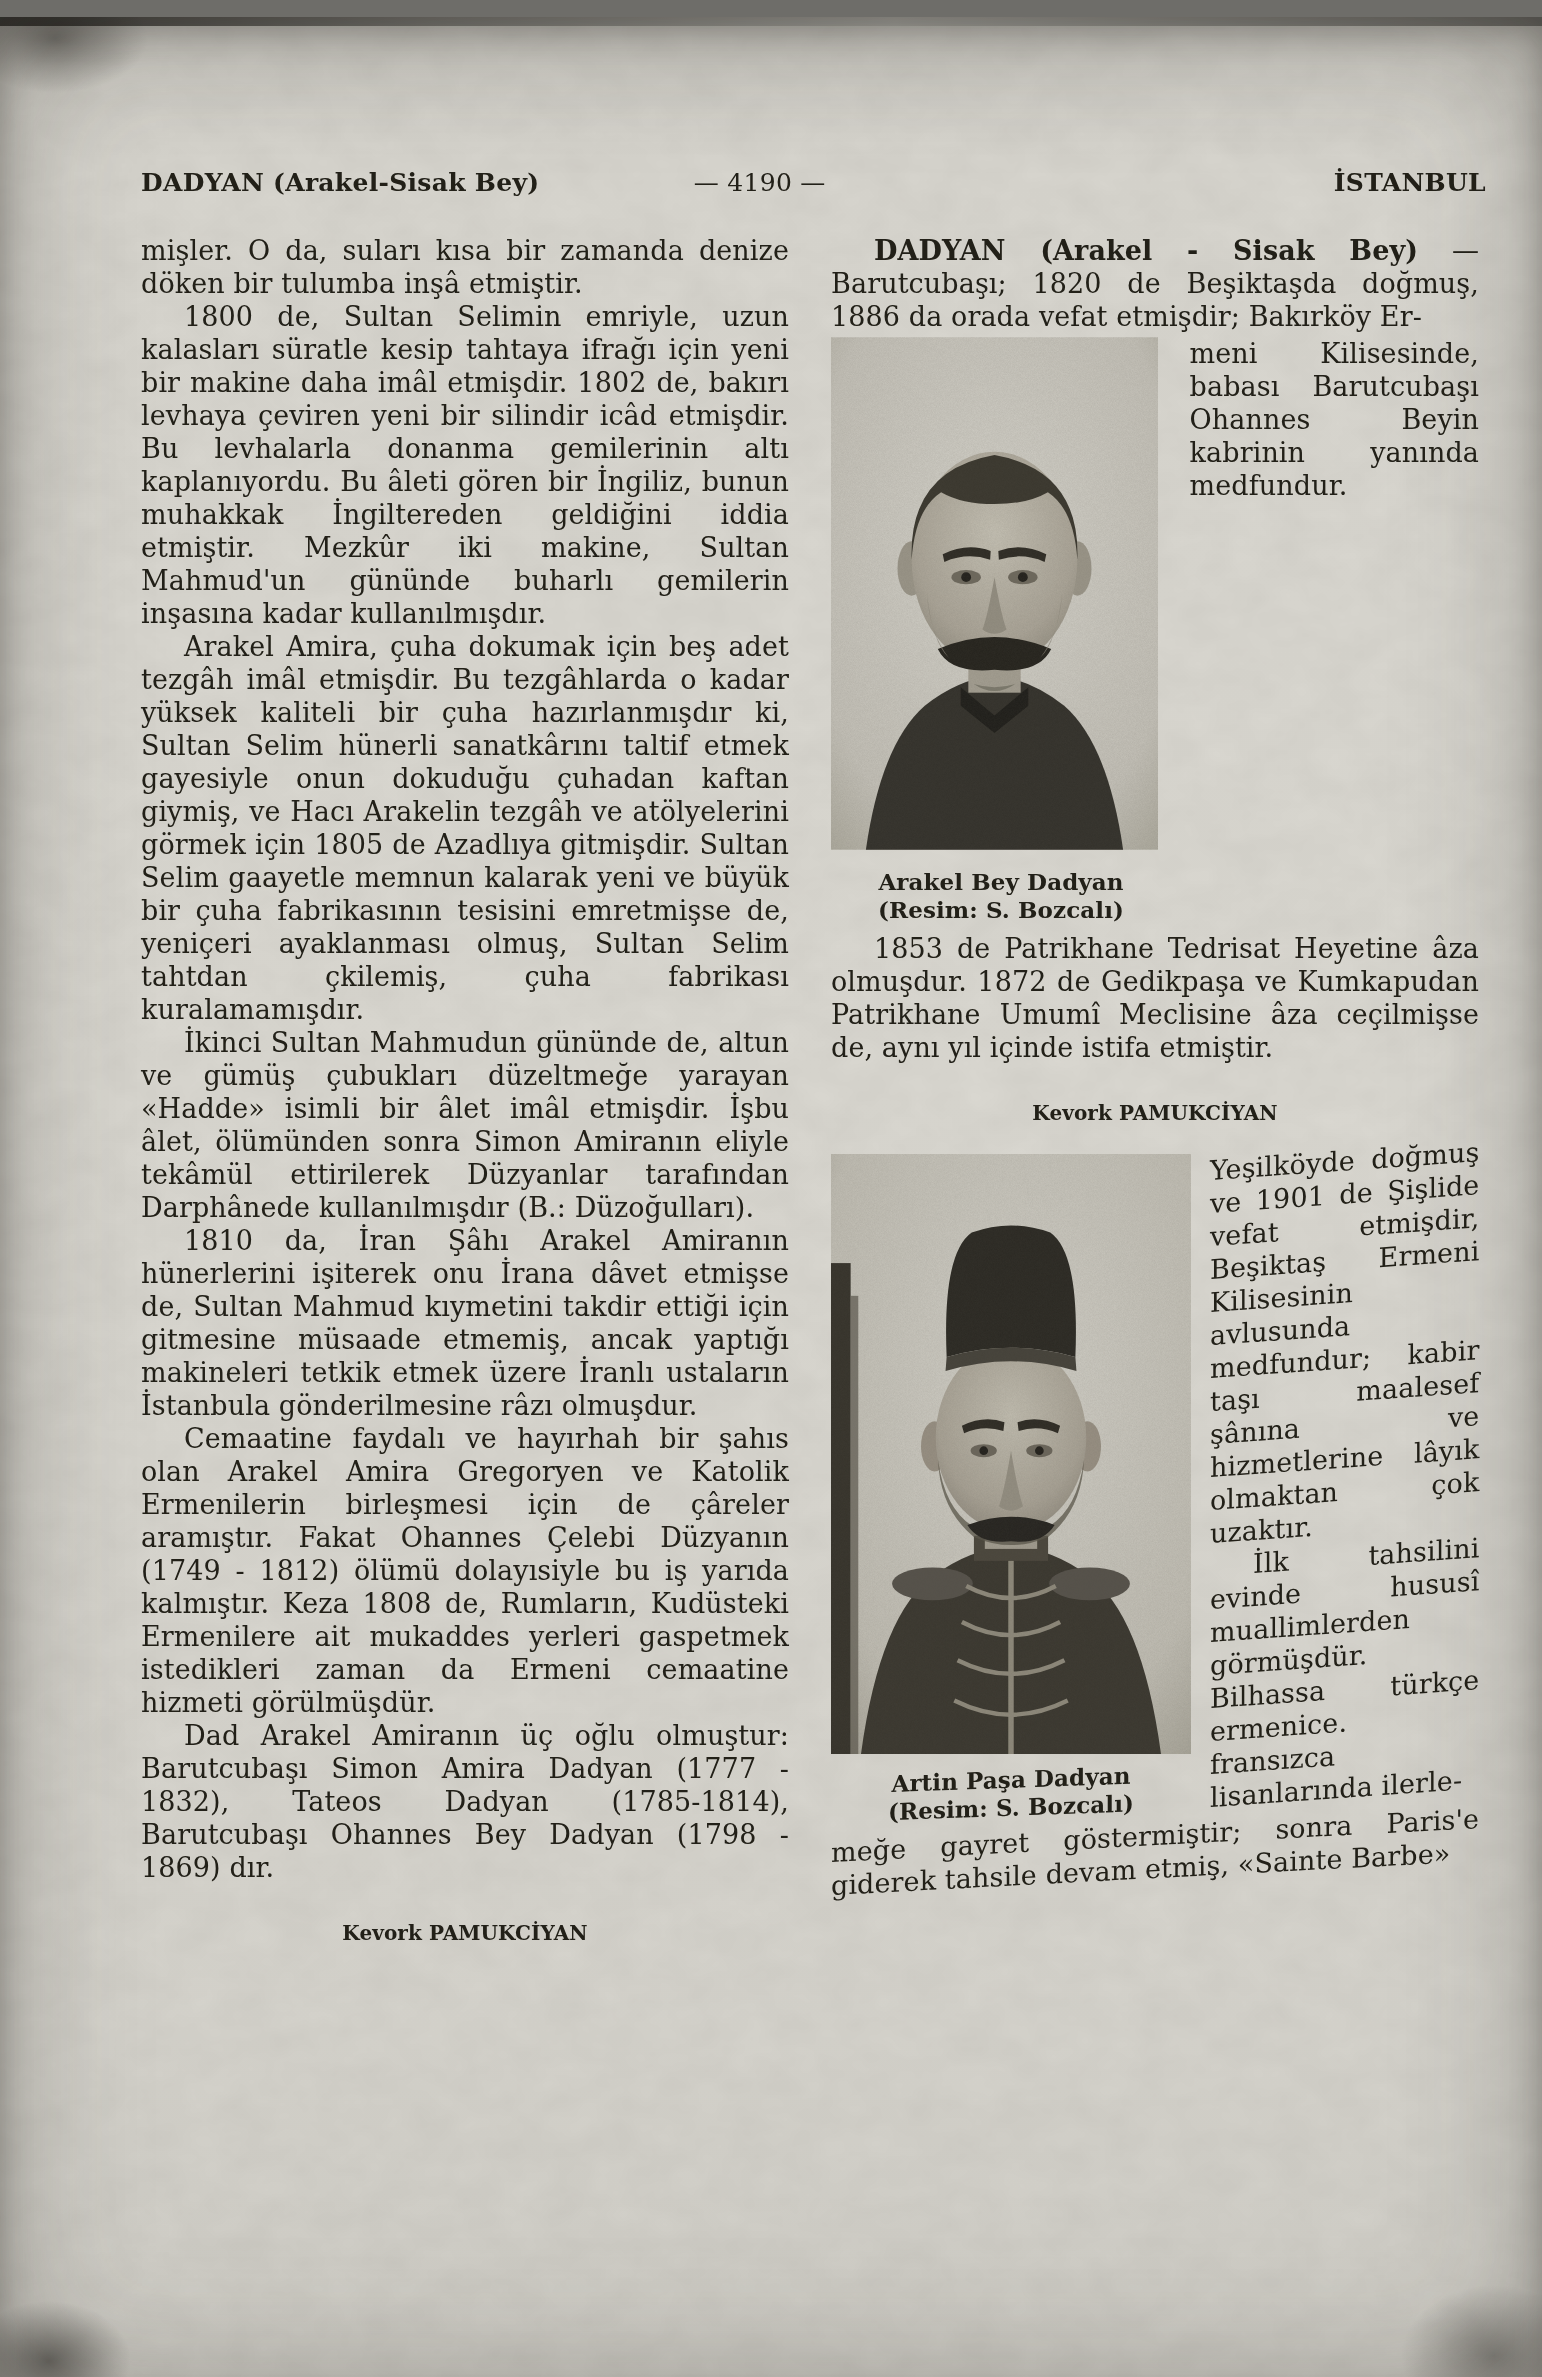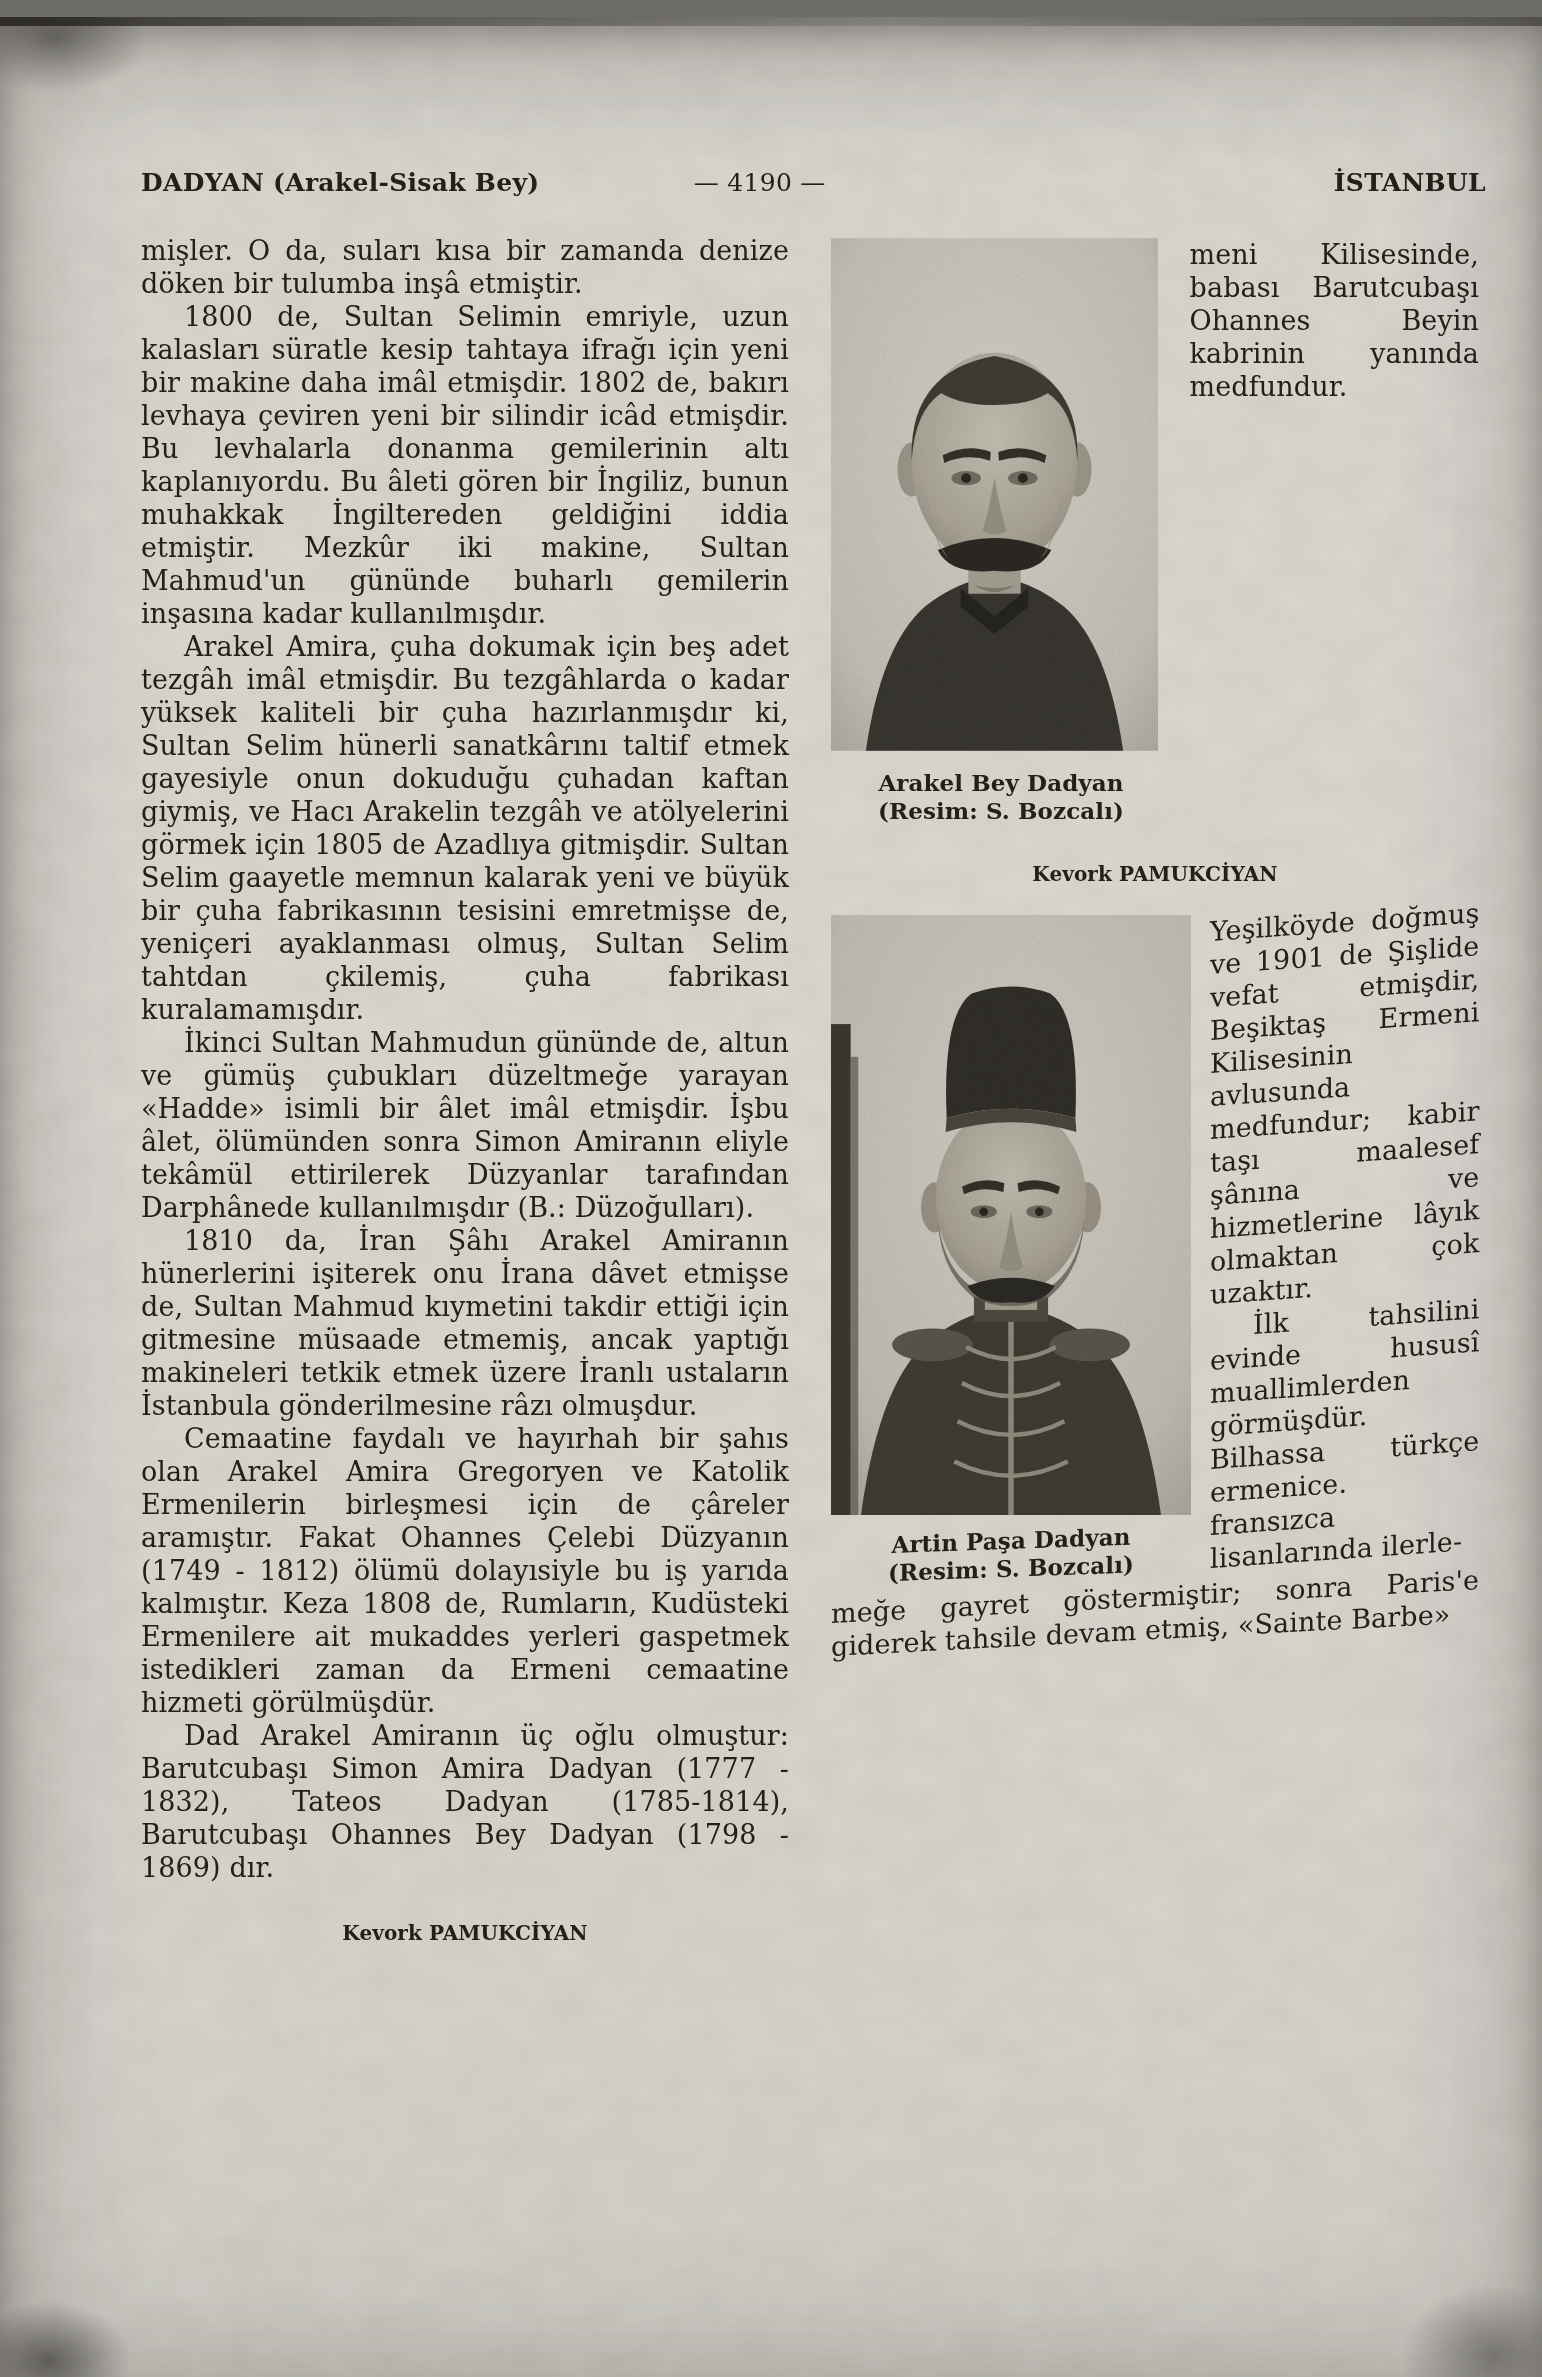--- a/index.html
+++ b/index.html
@@ -112,20 +112,21 @@
       <p>Arakel Amira, çuha dokumak için beş adet tezgâh imâl etmişdir. Bu tezgâhlarda o kadar yüksek kaliteli bir çuha hazırlanmışdır ki, Sultan Selim hünerli sanatkârını taltif etmek gayesiyle onun dokuduğu çuhadan kaftan giymiş, ve Hacı Arakelin tezgâh ve atölyelerini görmek için 1805 de Azadlıya gitmişdir. Sultan Selim gaayetle memnun kalarak yeni ve büyük bir çuha fabrikasının tesisini emretmişse de, yeniçeri ayaklanması olmuş, Sultan Selim tahtdan çkilemiş, çuha fabrikası kuralamamışdır.</p>
       <p>İkinci Sultan Mahmudun gününde de, altun ve gümüş çubukları düzeltmeğe yarayan «Hadde» isimli bir âlet imâl etmişdir. İşbu âlet, ölümünden sonra Simon Amiranın eliyle tekâmül ettirilerek Düzyanlar tarafından Darphânede kullanılmışdır (B.: Düzoğulları).</p>
       <p>1810 da, İran Şâhı Arakel Amiranın hünerlerini işiterek onu İrana dâvet etmişse de, Sultan Mahmud kıymetini takdir ettiği için gitmesine müsaade etmemiş, ancak yaptığı makineleri tetkik etmek üzere İranlı ustaların İstanbula gönderilmesine râzı olmuşdur.</p>
       <p>Cemaatine faydalı ve hayırhah bir şahıs olan Arakel Amira Gregoryen ve Katolik Ermenilerin birleşmesi için de çâreler aramıştır. Fakat Ohannes Çelebi Düzyanın (1749 - 1812) ölümü dolayısiyle bu iş yarıda kalmıştır. Keza 1808 de, Rumların, Kudüsteki Ermenilere ait mukaddes yerleri gaspetmek istedikleri zaman da Ermeni cemaatine hizmeti görülmüşdür.</p>
       <p>Dad Arakel Amiranın üç oğlu olmuştur: Barutcubaşı Simon Amira Dadyan (1777 - 1832), Tateos Dadyan (1785-1814), Barutcubaşı Ohannes Bey Dadyan (1798 - 1869) dır.</p>
       <p class="sig">Kevork PAMUKCİYAN</p>
     </div>
 
     <div class="col">
 
+      <p class="lead"><span class="entry">DADYAN (Arakel - Sisak Bey)</span><span> — Barutcubaşı; 1820 de Beşiktaşda doğmuş, 1886 da orada vefat etmişdir; Bakırköy Er-</span></p>
 
       <div class="figrow">
         <figure class="figbox" style="width:340px">
           <svg width="327" height="513" viewBox="0 0 600 940" aria-hidden="true">
             <defs>
               <radialGradient id="bg1" cx="50%" cy="42%" r="75%">
                 <stop offset="0%" stop-color="#d3d1c9"></stop>
                 <stop offset="78%" stop-color="#c3c0b7"></stop>
                 <stop offset="100%" stop-color="#aeab9f"></stop>
               </radialGradient>
@@ -164,20 +165,21 @@
             <div>Arakel Bey Dadyan</div>
             <div>(Resim: S. Bozcalı)</div>
           </figcaption>
         </figure>
 
         <div class="beside">
           <p class="noindent">meni Kilisesinde, babası Barutcubaşı Ohannes Beyin kabrinin yanında medfundur.</p>
         </div>
       </div>
 
+      <p class="mt">1853 de Patrikhane Tedrisat Heyetine âza olmuşdur. 1872 de Gedikpaşa ve Kumkapudan Patrikhane Umumî Meclisine âza ceçilmişse de, aynı yıl içinde istifa etmiştir.</p>
       <p class="sig">Kevork PAMUKCİYAN</p>
 
       <div class="a2">
 
         <div class="figrow">
           <figure class="figbox" style="width:360px">
             <svg width="360" height="600" viewBox="0 0 660 1100" aria-hidden="true">
               <defs>
                 <radialGradient id="bg2" cx="52%" cy="38%" r="80%">
                   <stop offset="0%" stop-color="#d0cec6"></stop>

